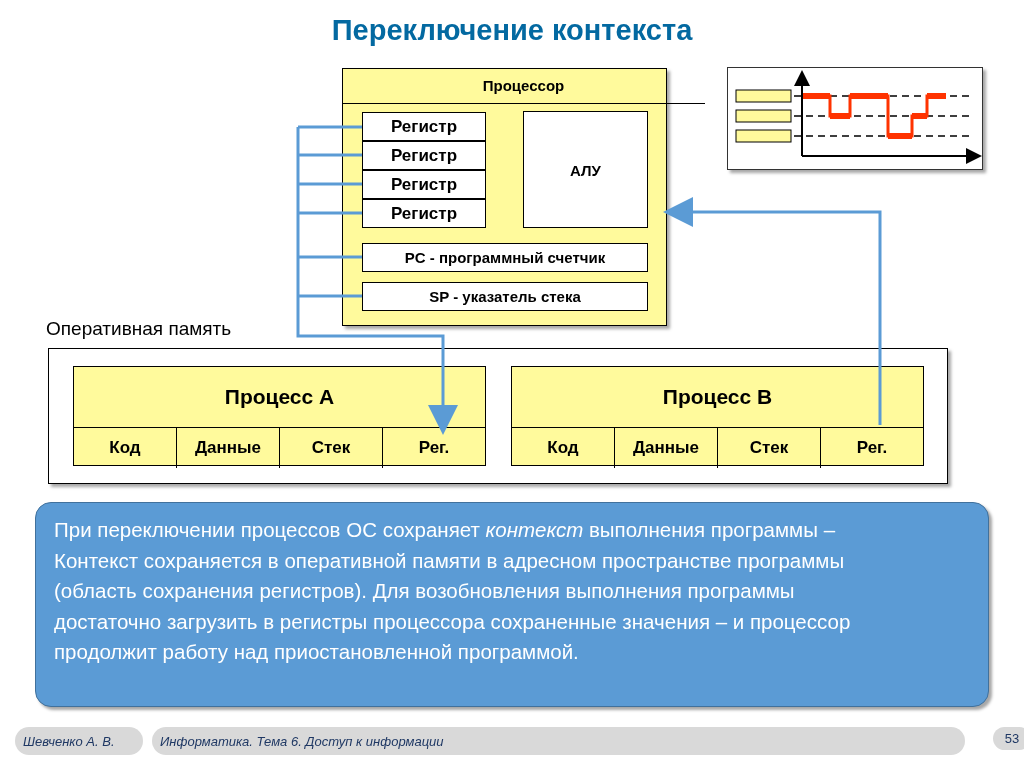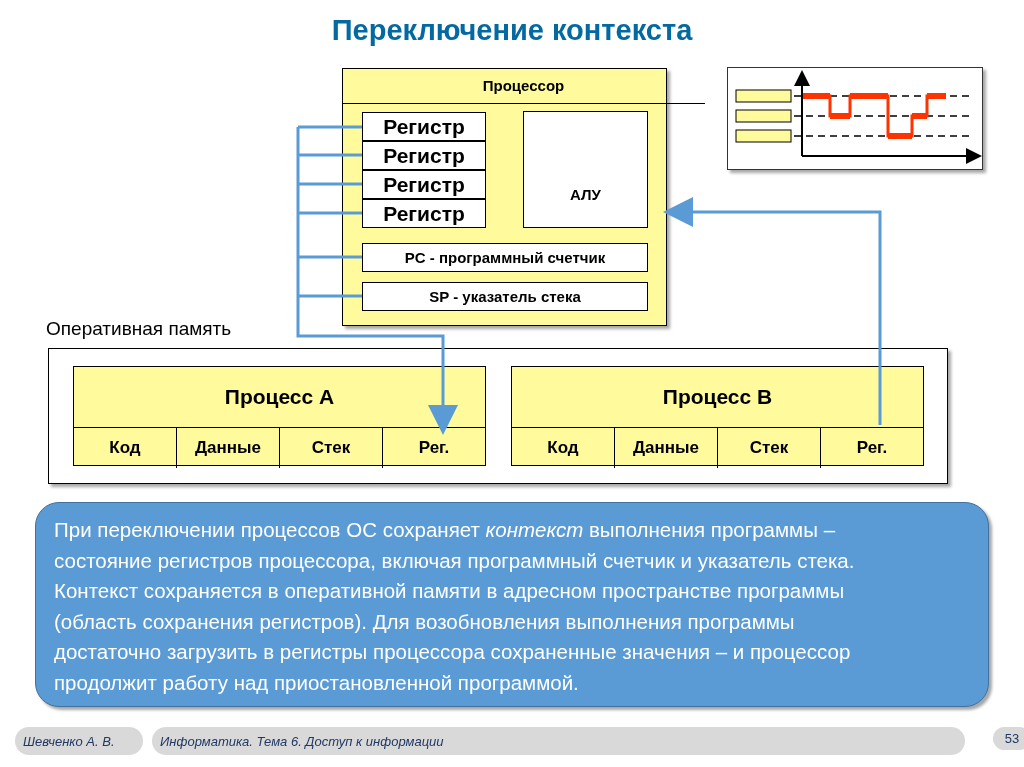--- a/index.html
+++ b/index.html
@@ -5,31 +5,31 @@
   html,body{margin:0;padding:0;}
   body{width:1024px;height:767px;background:#ffffff;position:relative;overflow:hidden;font-family:"Liberation Sans","DejaVu Sans",sans-serif;}
   .abs{position:absolute;box-sizing:border-box;}
   .title{left:0;top:14px;width:1024px;text-align:center;font-size:29px;font-weight:bold;color:#0369a1;}
   .yellow{background:#fffa9c;border:1px solid #000;}
   .shadow{box-shadow:3px 3px 3px rgba(0,0,0,0.35);}
   .white{background:#fff;border:1px solid #000;}
   .lbl{display:flex;align-items:center;justify-content:center;font-weight:bold;color:#000;}
   .cpu{left:342px;top:68px;width:325px;height:258px;}
   .cpu-head{left:342px;top:68px;width:363px;height:36px;border-bottom:1px solid #000;font-size:15px;}
-  .reg{left:362px;width:124px;height:29px;font-size:21px;}
+  .reg{left:362px;width:124px;height:29px;font-size:17px;}
   .alu{left:523px;top:111px;width:125px;height:117px;font-size:15px;}
   .wide{left:362px;width:286px;height:29px;font-size:15px;}
   .ram-label{left:46px;top:318px;font-size:19px;color:#000;}
   .ram{left:48px;top:348px;width:900px;height:136px;background:#fff;border:1px solid #000;}
   .proc{height:100px;width:413px;top:366px;}
   .proc-head{height:60px;font-size:21px;border-bottom:1px solid #000;}
   .proc-cells{display:flex;height:40px;}
   .cell{flex:1;border-right:1px solid #000;font-size:17px;}
   .cell:last-child{border-right:none;}
-  .info{left:35px;top:502px;width:954px;height:205px;background:#5b9bd5;border:1px solid #41719c;border-radius:24px;color:#fff;font-size:20.5px;line-height:30.5px;padding:12px 16px 0 18px;}
+  .info{left:35px;top:502px;width:954px;height:205px;background:#5b9bd5;border:1px solid #41719c;border-radius:16px;color:#fff;font-size:20.5px;line-height:30.5px;padding:12px 16px 0 18px;}
   .footer-box{background:#d9d9d9;border-radius:14px;color:#1f3864;font-style:italic;font-size:13px;display:flex;align-items:center;}
   svg.overlay{position:absolute;left:0;top:0;}
 </style>
 </head>
 <body>
 
 <div class="abs title">Переключение контекста</div>
 
 <div class="abs shadow" style="left:727px;top:67px;width:256px;height:103px;background:#fff;border:1px solid #333;">
   <svg width="256" height="103">
@@ -50,21 +50,21 @@
     <path d="M75,28 H102 M122,28 H160 M160,68 H184 M102,48 H122 M184,48 H199 M199,28 H218" fill="none" stroke="#ff3300" stroke-width="6"></path>
   </svg>
 </div>
 
 <div class="abs yellow shadow cpu"></div>
 <div class="abs lbl cpu-head">Процессор</div>
 <div class="abs white lbl reg" style="top:112px;">Регистр</div>
 <div class="abs white lbl reg" style="top:141px;">Регистр</div>
 <div class="abs white lbl reg" style="top:170px;">Регистр</div>
 <div class="abs white lbl reg" style="top:199px;">Регистр</div>
-<div class="abs white lbl alu" style="align-items:flex-start;padding-top:74px;">АЛУ</div>
+<div class="abs white lbl alu" style="align-items:flex-start;padding-top:50px;">АЛУ</div>
 <div class="abs white lbl wide" style="top:243px;">PC - программный счетчик</div>
 <div class="abs white lbl wide" style="top:282px;">SP - указатель стека</div>
 
 <div class="abs ram-label">Оперативная память</div>
 <div class="abs ram shadow"></div>
 
 <div class="abs yellow proc" style="left:73px;text-align:center;">
   <div class="lbl proc-head">Процесс A</div>
   <div class="proc-cells">
     <div class="lbl cell">Код</div>
@@ -99,21 +99,20 @@
     <line x1="298" y1="257" x2="362" y2="257"></line>
     <line x1="298" y1="296" x2="362" y2="296"></line>
   </g>
   <g stroke="#5b9bd5" stroke-width="3" fill="none">
     <path d="M880,425 V212 H678" marker-end="url(#bh)"></path>
   </g>
 </svg>
 
 <div class="abs info shadow">
   <div><span>При переключении процессов ОС сохраняет </span><em>контекст</em><span> выполнения программы –</span></div>
-  <div>состояние регистров процессора, включая программный счетчик и указатель стека.</div>
   <div>Контекст сохраняется в оперативной памяти в адресном пространстве программы</div>
   <div>(область сохранения регистров). Для возобновления выполнения программы</div>
   <div>достаточно загрузить в регистры процессора сохраненные значения – и процессор</div>
   <div>продолжит работу над приостановленной программой.</div>
 </div>
 
 <div class="abs footer-box" style="left:15px;top:727px;width:128px;height:28px;padding-left:8px;">Шевченко А. В.</div>
 <div class="abs footer-box" style="left:152px;top:727px;width:813px;height:28px;padding-left:8px;">Информатика. Тема 6. Доступ к информации</div>
 <div class="abs footer-box" style="left:972px;top:727px;width:38px;height:23px;justify-content:center;font-style:normal;margin-left:21px;">53</div>
 

